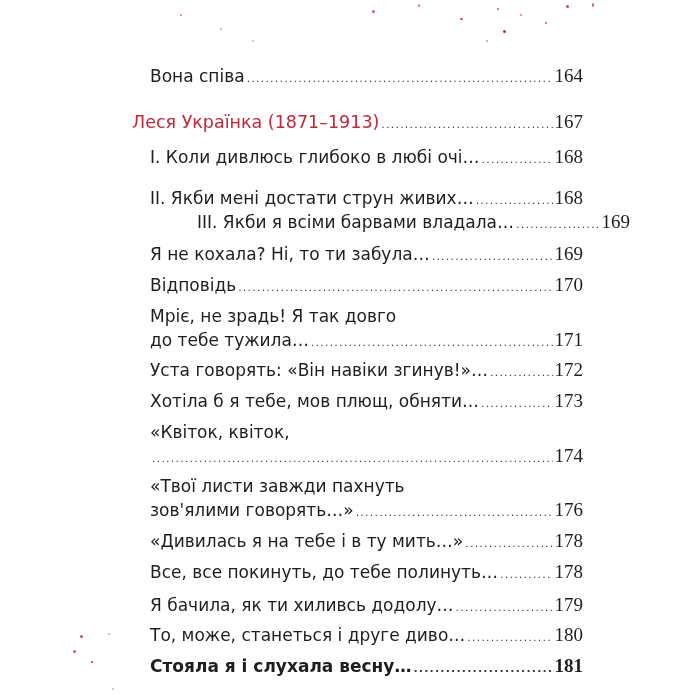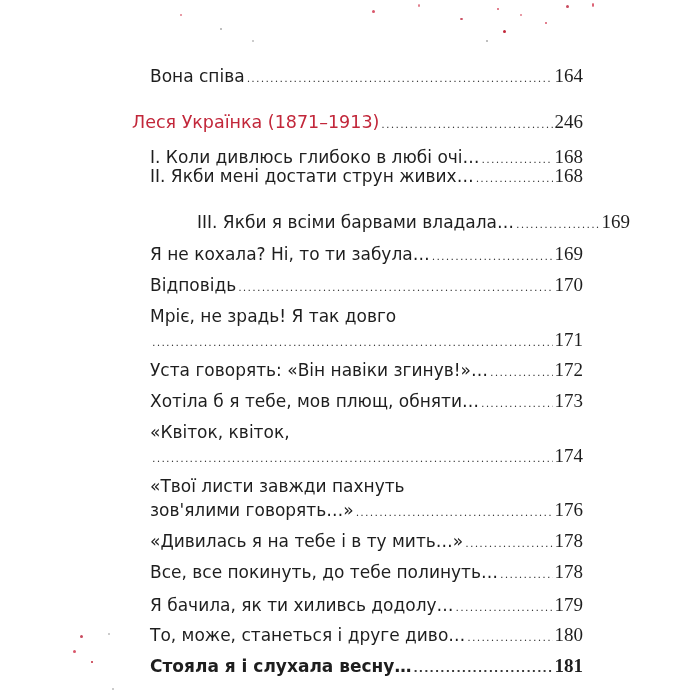--- a/index.html
+++ b/index.html
@@ -58,33 +58,33 @@
       <span class="txt">Вона співа</span>
       <span class="dots"></span>
       <span class="num">164</span>
     </div>
   </div>
 
   <div class="entry heading" style="top:110px;">
     <div class="line">
       <span class="txt">Леся Українка (1871–1913)</span>
       <span class="dots"></span>
-      <span class="num">246</span>
+      <span class="num">167</span>
     </div>
   </div>
 
   <div class="entry" style="top:145px;">
     <div class="line">
       <span class="txt">I. Коли дивлюсь глибоко в любі очі…</span>
       <span class="dots"></span>
       <span class="num">168</span>
     </div>
   </div>
 
-  <div class="entry" style="top:164px;">
+  <div class="entry" style="top:186px;">
     <div class="line">
       <span class="txt">II. Якби мені достати струн живих…</span>
       <span class="dots"></span>
       <span class="num">168</span>
     </div>
   </div>
 
   <div class="entry" style="top:210px;margin-left:47px;">
     <div class="line">
       <span class="txt">III. Якби я всіми барвами владала…</span>
@@ -105,20 +105,21 @@
     <div class="line">
       <span class="txt">Відповідь</span>
       <span class="dots"></span>
       <span class="num">170</span>
     </div>
   </div>
 
   <div class="entry" style="top:304px;">
     <span class="first-line">Мріє, не зрадь! Я так довго</span>
     <div class="line">
+      <span class="txt">до тебе тужила…</span>
       <span class="dots"></span>
       <span class="num">171</span>
     </div>
   </div>
 
   <div class="entry" style="top:358px;">
     <div class="line">
       <span class="txt">Уста говорять: «Він навіки згинув!»…</span>
       <span class="dots"></span>
       <span class="num">172</span>

